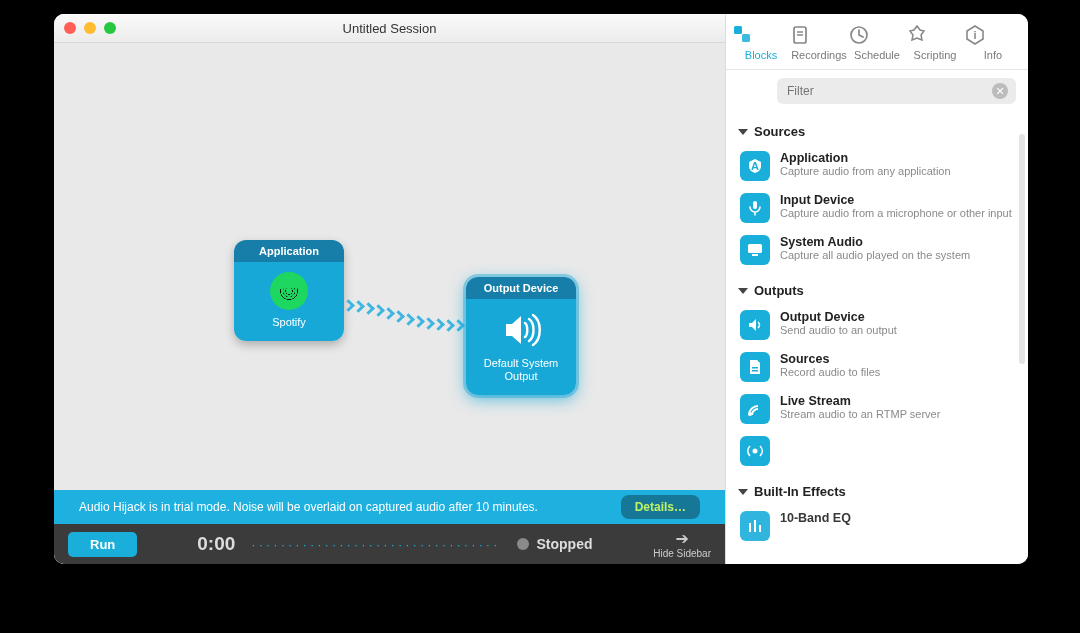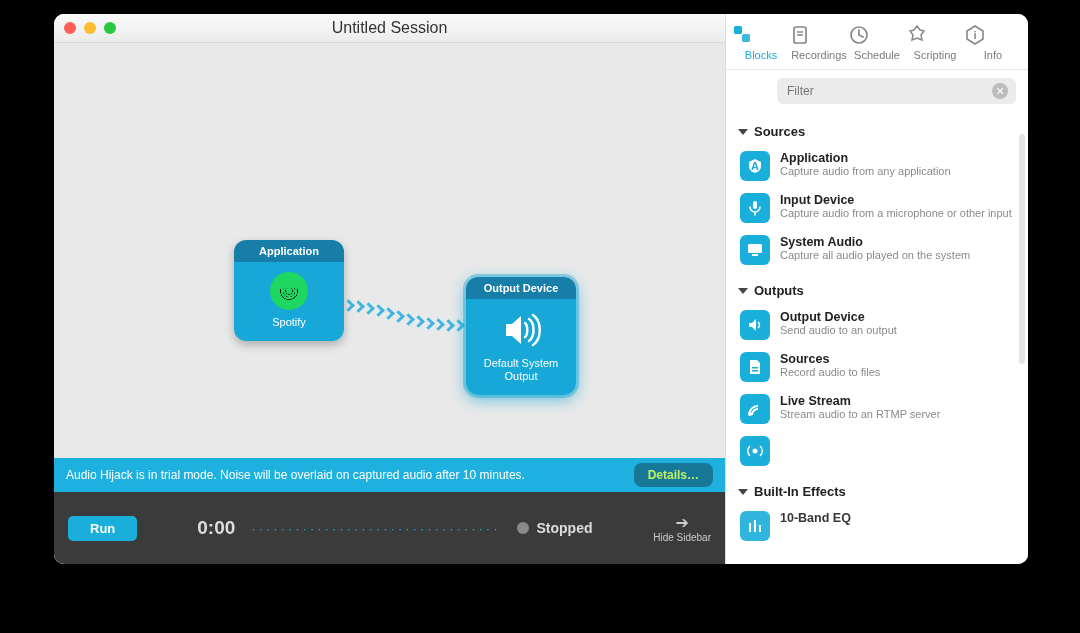--- a/index.html
+++ b/index.html
@@ -4,41 +4,41 @@
 <style>
   html,body{margin:0;padding:0;background:#000;font-family:-apple-system,BlinkMacSystemFont,"Helvetica Neue",Arial,sans-serif;font-size:13px;color:#222;}
   .stage{width:1080px;height:633px;position:relative;}
   .window{position:absolute;left:54px;top:14px;width:974px;height:550px;background:#fff;border-radius:10px;overflow:hidden;display:flex;box-shadow:0 16px 40px rgba(0,0,0,.55);}
   
   .main{flex:1;display:flex;flex-direction:column;background:#e9e9e9;}
   .titlebar{height:28px;position:relative;display:flex;align-items:center;justify-content:center;background:linear-gradient(#fafafa,#ececec);border-bottom:1px solid #d7d7d7;}
   .traffic{position:absolute;left:10px;top:8px;display:flex;gap:8px;}
   .dot{width:12px;height:12px;border-radius:50%;}
   .dot.red{background:#ff5f57;} .dot.yellow{background:#febc2e;} .dot.green{background:#28c840;}
-  .title{font-size:16px;color:#333;font-weight:500;}
+  .title{font-size:13px;color:#333;font-weight:500;}
   .canvas{flex:1;position:relative;}
   
   .block{position:absolute;width:110px;border-radius:12px;overflow:hidden;box-shadow:0 4px 10px rgba(0,0,0,.25);text-align:center;color:#fff;}
   .block .hdr{background:#167ea8;font-size:11px;font-weight:600;padding:5px 0;}
   .block .body{background:#17a8d8;padding:10px 13px 12px;}
   .block .lbl{font-size:11px;margin-top:6px;line-height:1.2;}
   .spotify{width:38px;height:38px;border-radius:50%;background:#1ed760;margin:0 auto;position:relative;}
   .spotify::before{content:"";position:absolute;inset:9px;border-radius:50%;background:
     radial-gradient(circle, transparent 58%, #000 59% 62%, transparent 63%),
     radial-gradient(circle, transparent 40%, #000 41% 44%, transparent 45%),
     radial-gradient(circle, transparent 22%, #000 23% 26%, transparent 27%);
     clip-path:polygon(0 40%,100% 35%,100% 100%,0 100%);mix-blend-mode:multiply;opacity:.9;}
   .speaker{width:42px;height:42px;margin:0 auto;}
   .glow{box-shadow:0 0 0 3px rgba(23,168,216,.4),0 4px 16px rgba(23,168,216,.7);}
   .cable{position:absolute;left:290px;top:256px;width:130px;height:40px;pointer-events:none;}
   .cable span{position:absolute;width:6px;height:6px;border-right:3px solid #2db0e0;border-top:3px solid #2db0e0;transform:rotate(45deg);opacity:.9;}
   
-  .trialbar{background:#1eb0df;color:#fff;display:flex;align-items:center;padding:0 12px;height:34px;font-size:12px;}
+  .trialbar{background:#1eb0df;color:#fff;display:flex;align-items:center;padding:0 25px;height:34px;font-size:12px;}
   .trialbar .btn{margin-left:auto;background:#177797;border-radius:8px;padding:5px 14px;color:#bef264;font-size:12px;cursor:pointer;font-weight:bold;}
-  .controlbar{background:#3b3b3b;height:48px;display:flex;align-items:center;padding:12px 14px;color:#ddd;}
+  .controlbar{background:#3b3b3b;height:40px;display:flex;align-items:center;padding:0 14px;color:#ddd;}
   .runbtn{background:#1aaedb;color:#fff;font-weight:600;border-radius:5px;padding:5px 22px;font-size:13px;cursor:pointer;}
   .time{font-size:19px;font-weight:600;margin-left:60px;}
   .dots{margin:0 16px;letter-spacing:3px;color:#1aaedb;}
   .statusdot{width:12px;height:12px;border-radius:50%;background:#8a8a8a;display:inline-block;margin-right:8px;}
   .status{font-size:14px;font-weight:600;}
   .sidebarToggle{margin-left:auto;text-align:center;font-size:10px;color:#ccc;}
   .sidebarToggle .ic{font-size:16px;display:block;}
   
   .sidebar{width:302px;background:#fff;border-left:1px solid #dcdcdc;display:flex;flex-direction:column;overflow:hidden;}
   .tabs{display:flex;justify-content:space-around;padding:10px 6px 8px;border-bottom:1px solid #e5e5e5;}

